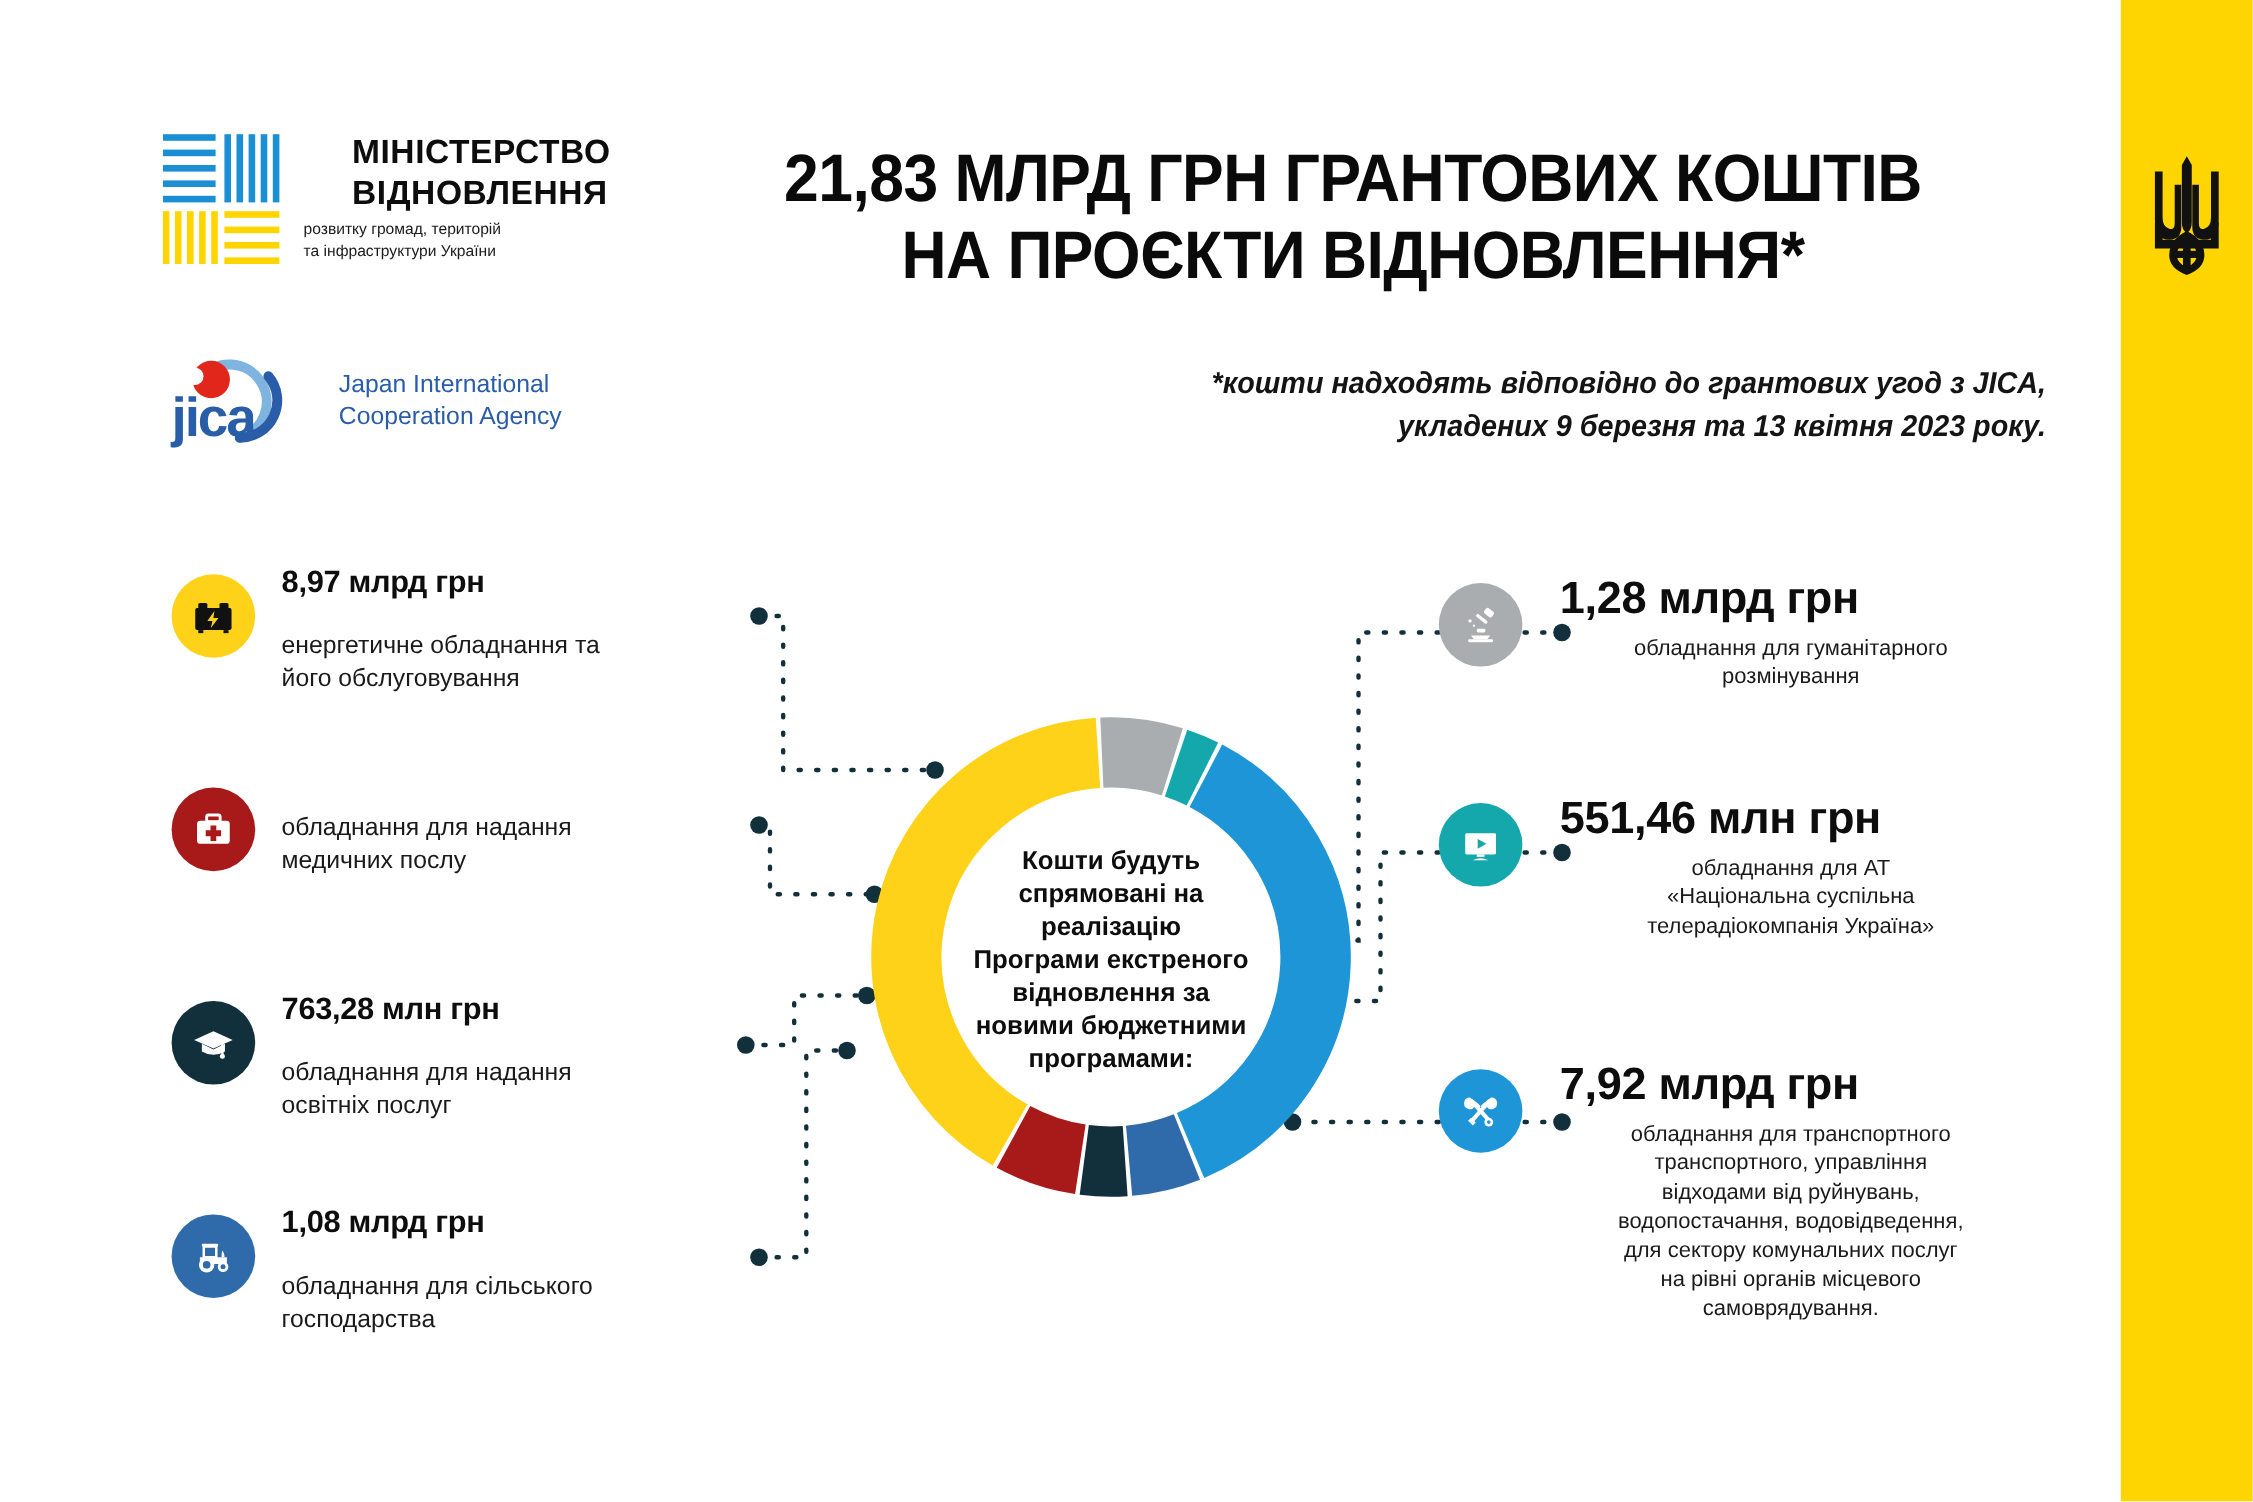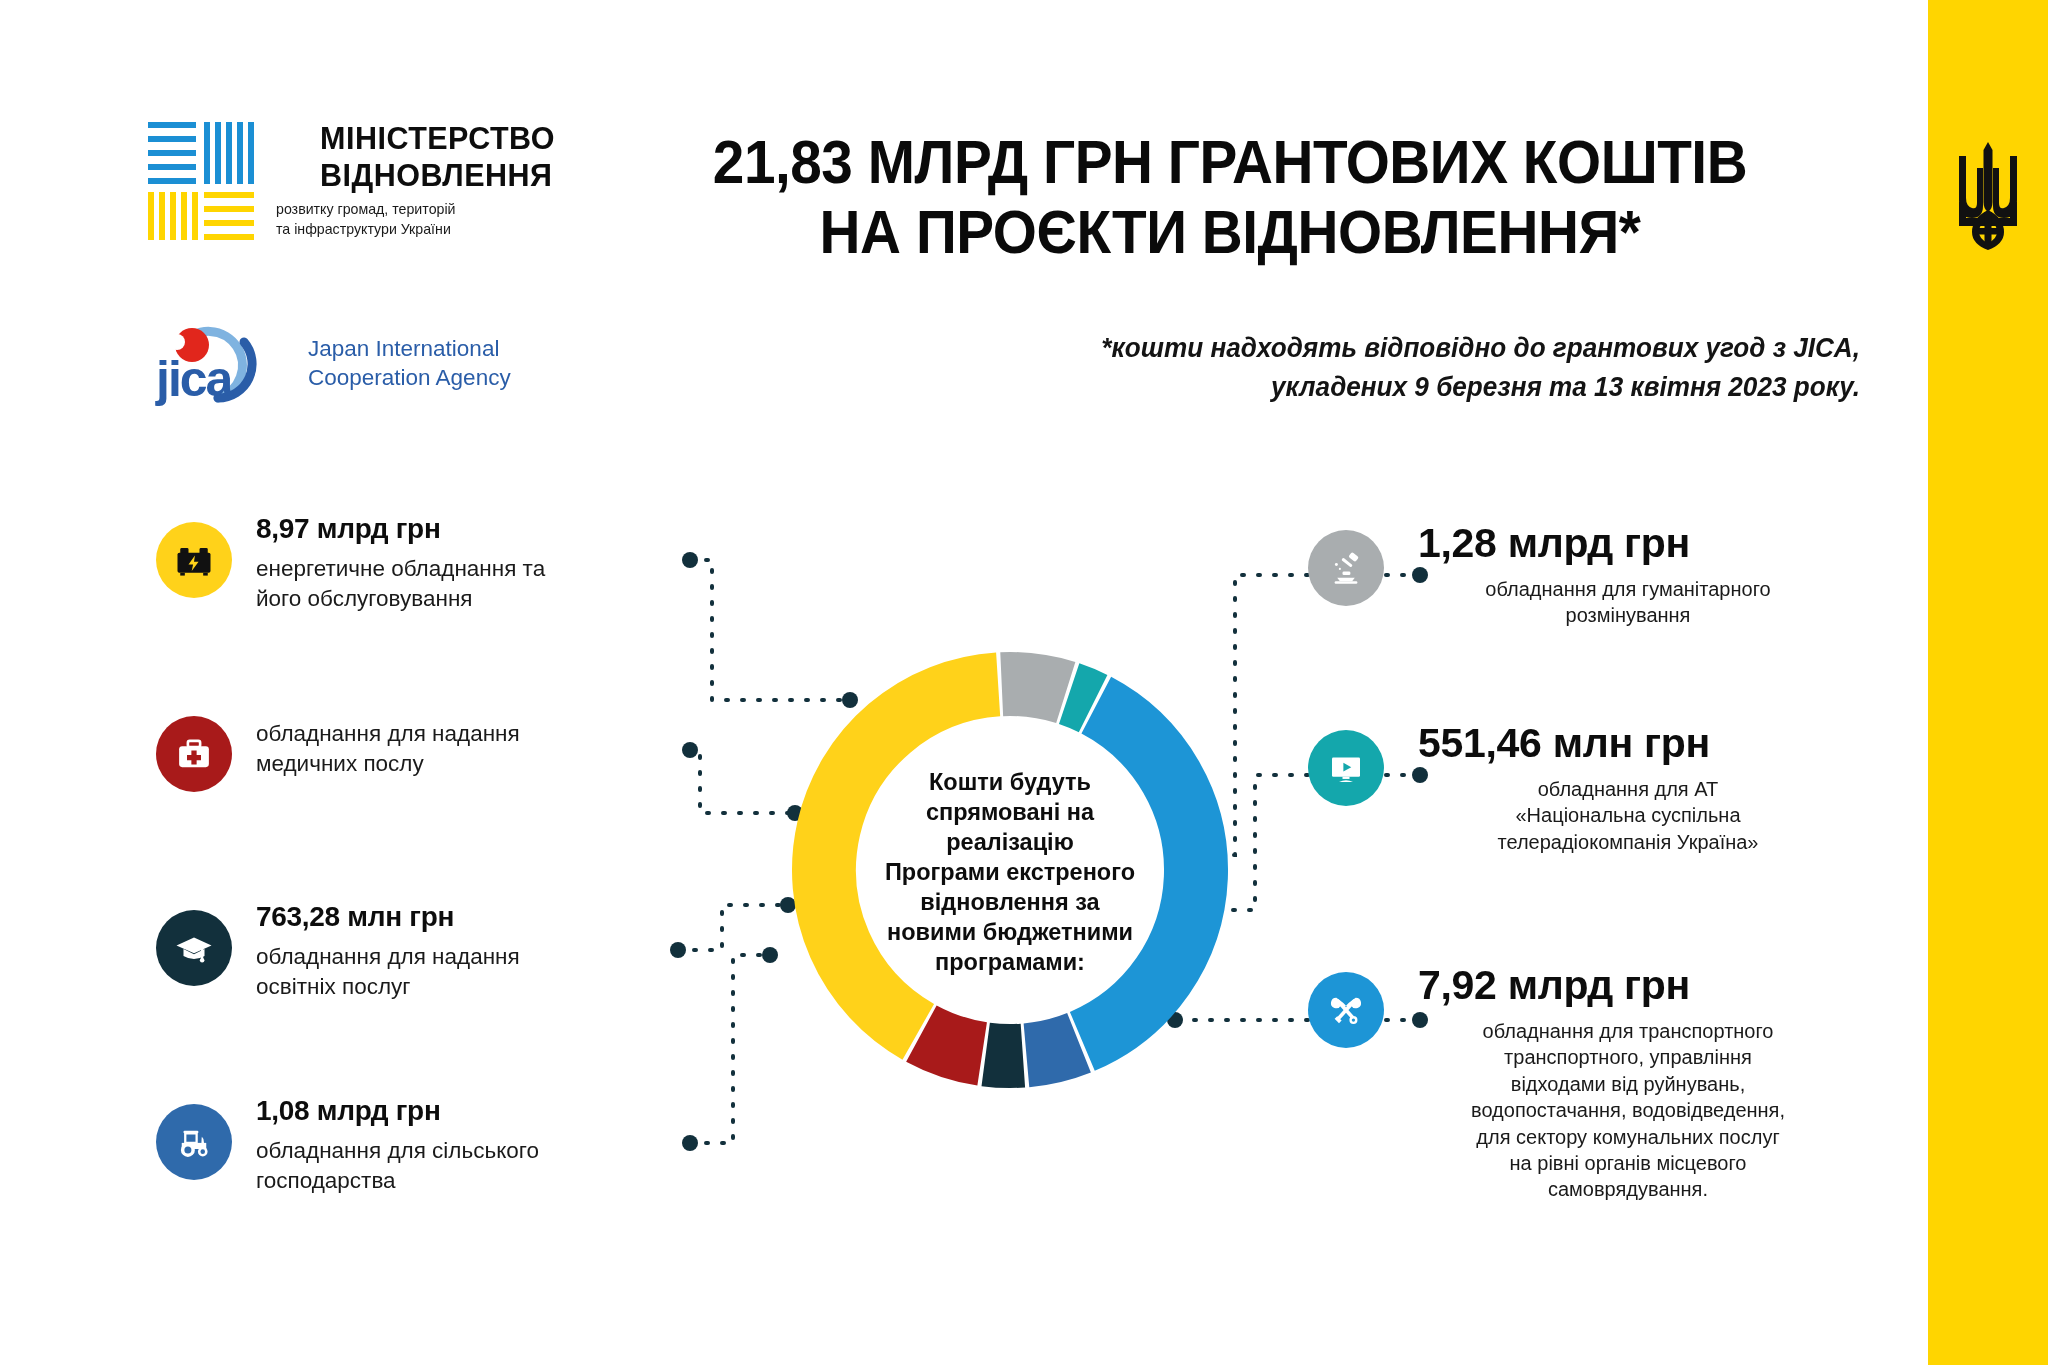--- a/index.html
+++ b/index.html
@@ -95,21 +95,21 @@
     white-space:nowrap;
   }
   .stat .desc{
     color:#1a1a1a;font-weight:400;
     font-family:"Liberation Sans","DejaVu Sans",sans-serif;
   }
 
   .stat.left .circ{width:76px;height:76px;}
   .stat.left .txt{position:absolute;left:100px;top:-8px;width:400px;}
   .stat.left .val{font-size:28px;line-height:1.05;}
-  .stat.left .desc{font-size:22.5px;line-height:1.32;margin-top:11px;}
+  .stat.left .desc{font-size:22.5px;line-height:1.32;margin-top:29px;}
 
   .stat.right .circ{width:76px;height:76px;}
   .stat.right .txt{position:absolute;left:110px;top:-8px;width:420px;}
   .stat.right .val{font-size:41px;line-height:1.05;}
   .stat.right .desc{font-size:20px;line-height:1.32;margin-top:11px;text-align:center;}
 
   .connectors{position:absolute;left:0;top:0;width:2048px;height:1365px;pointer-events:none;}
 </style>
 </head>
 <body>

